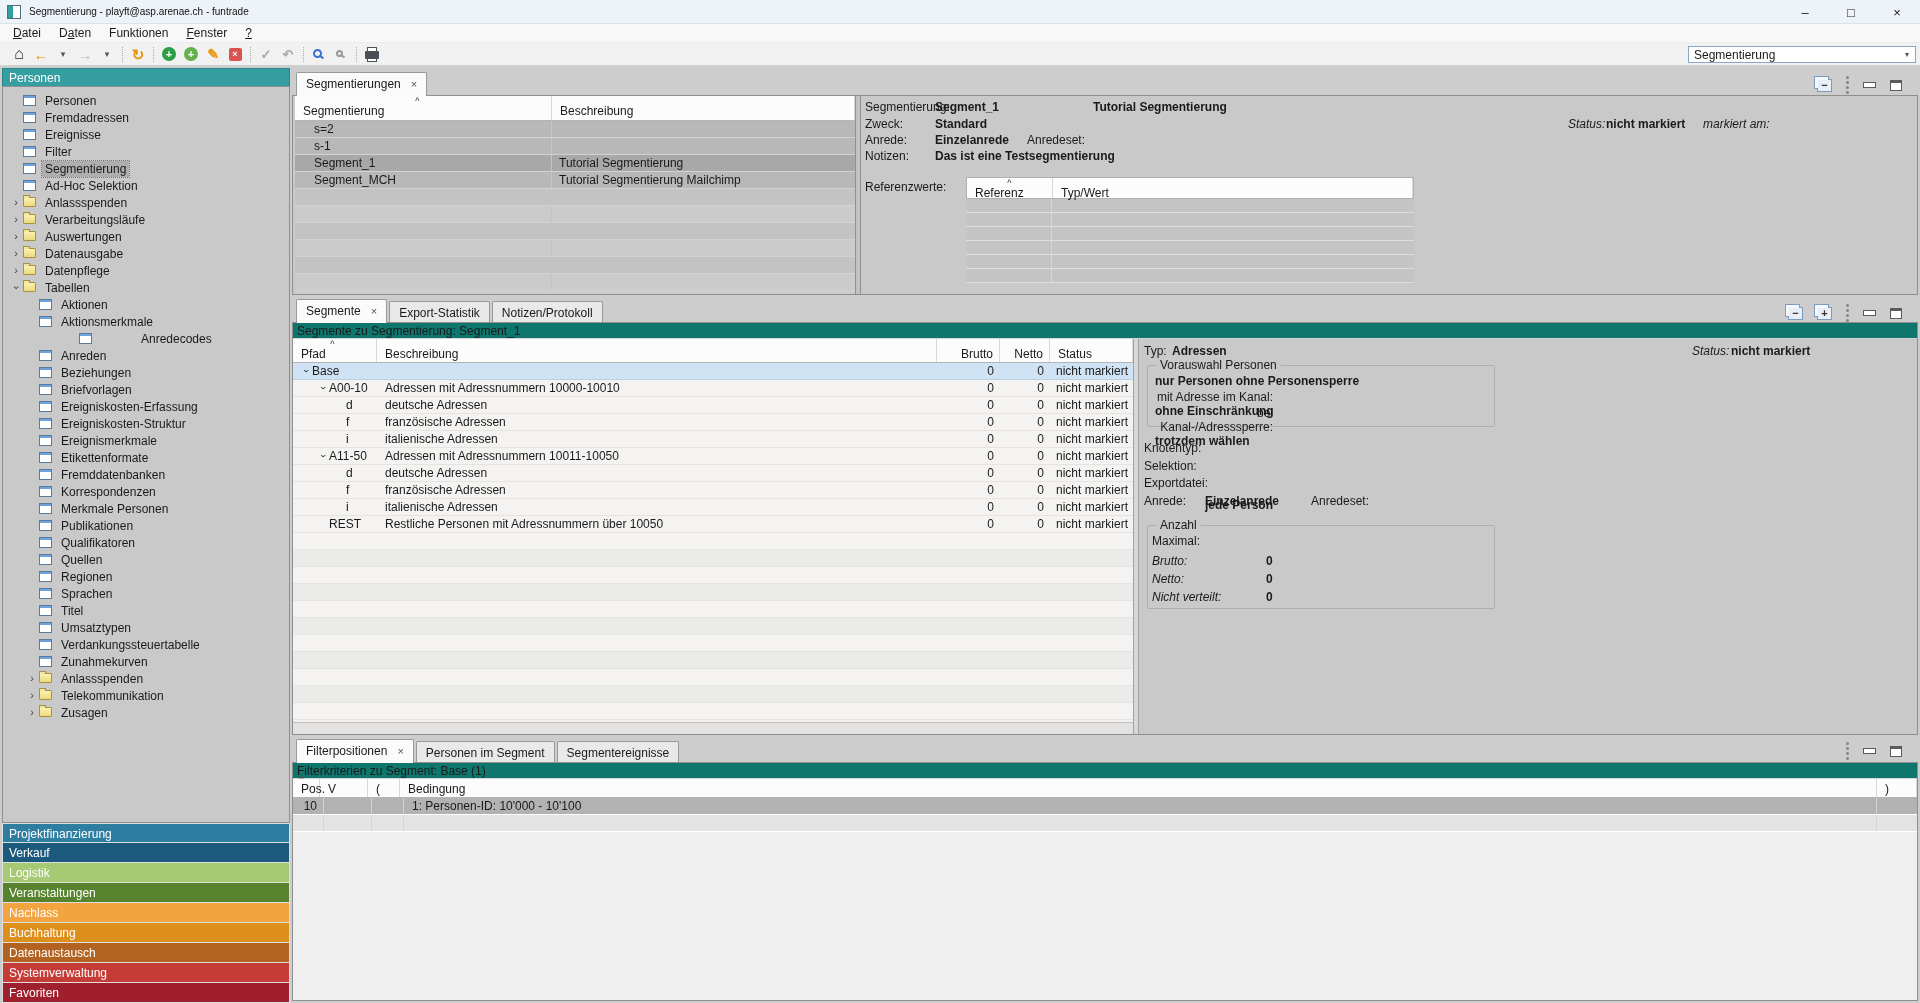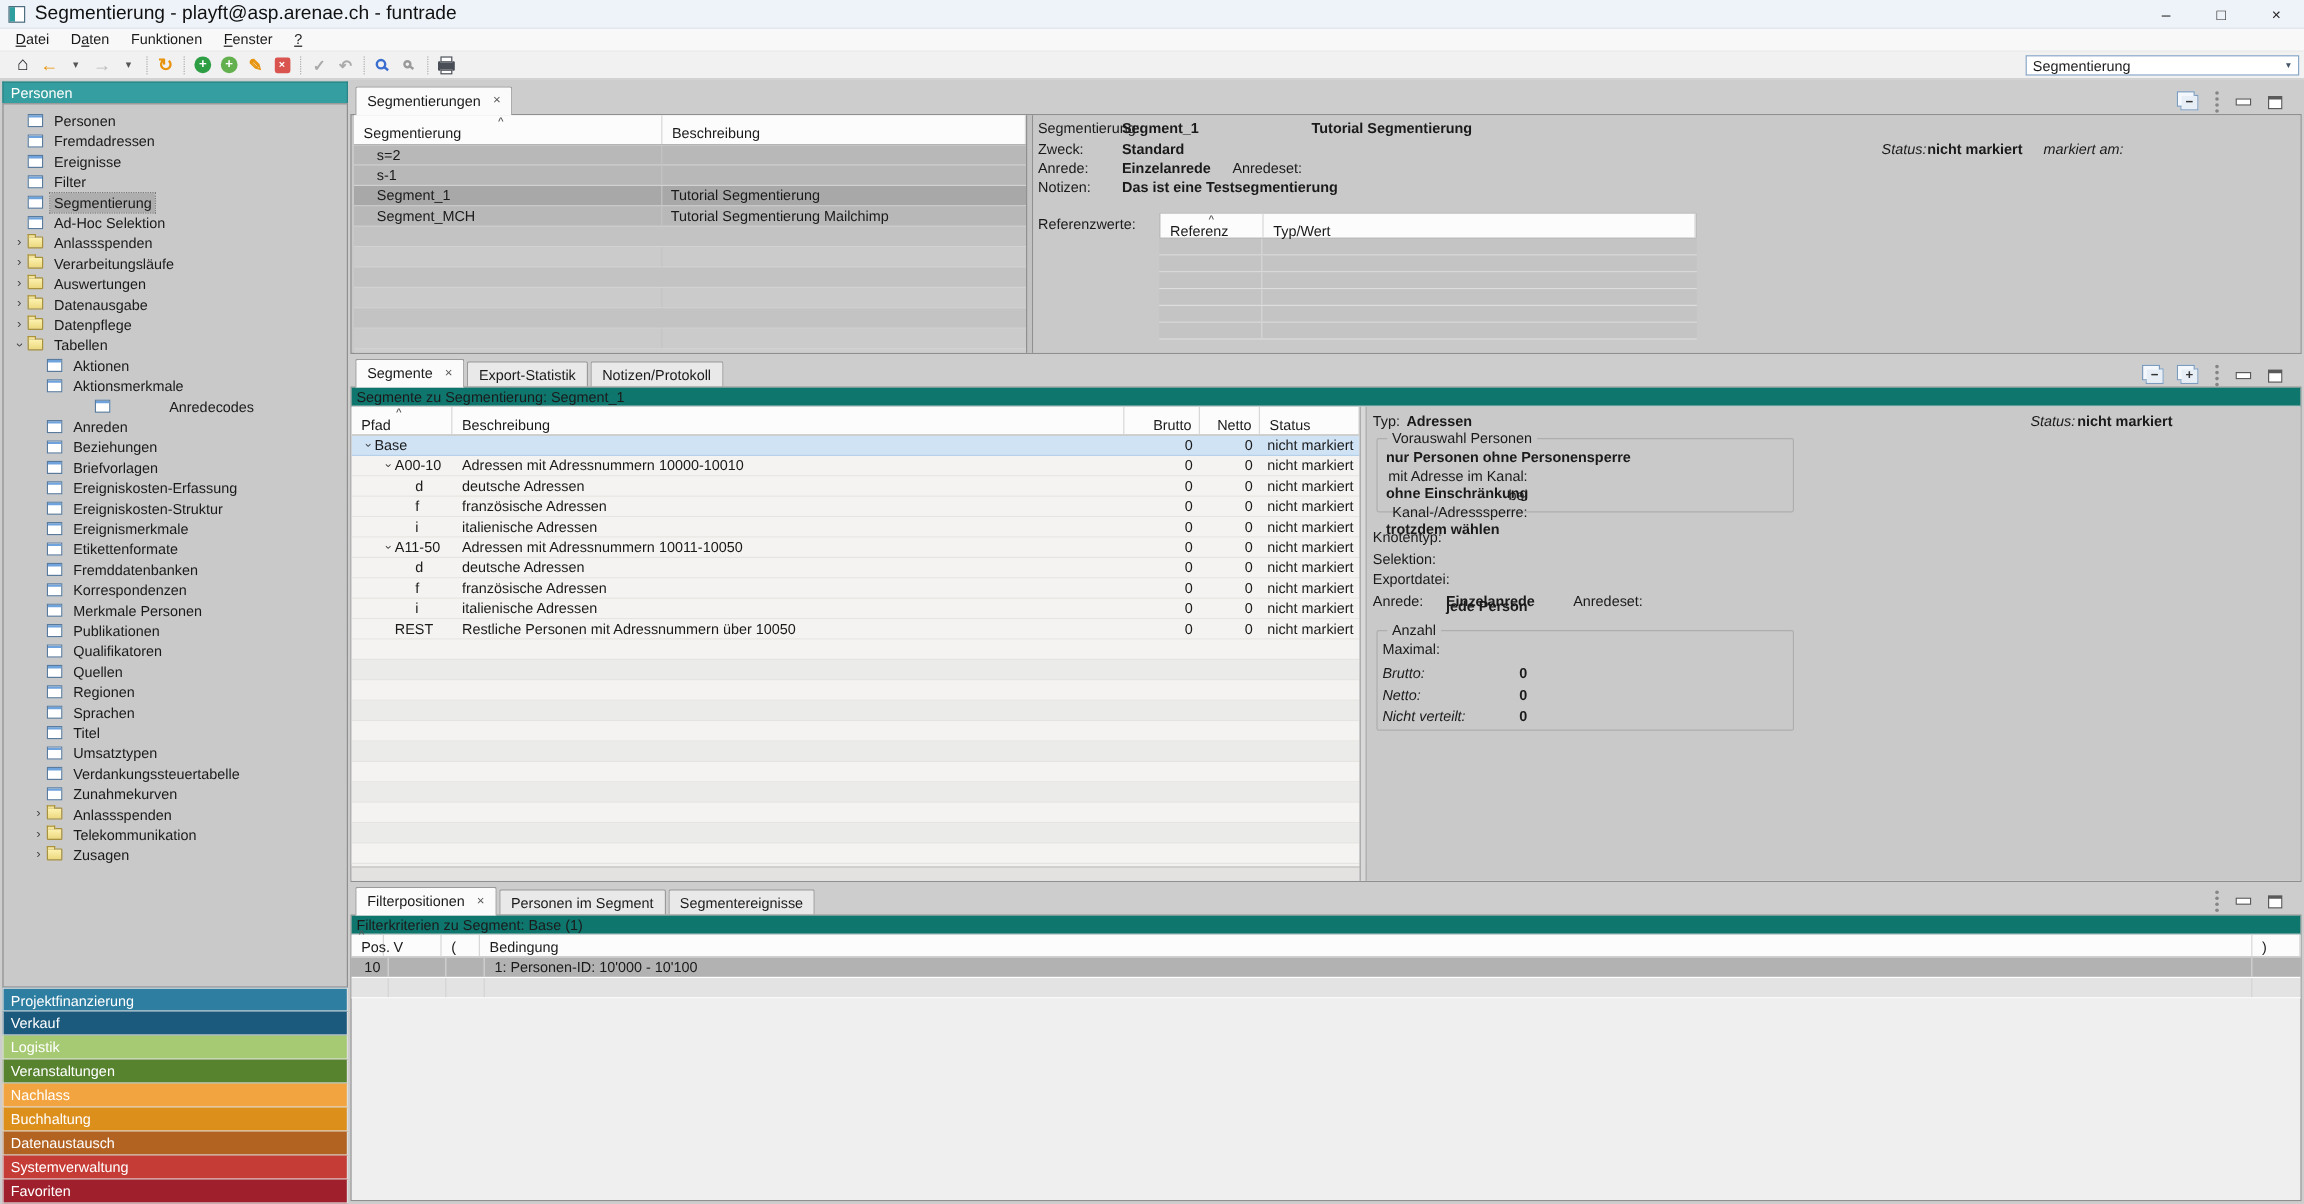--- a/index.html
+++ b/index.html
@@ -9,21 +9,21 @@
     font-family:"Liberation Sans", sans-serif; font-size:12px; color:#1a1a1a;
     background:#cdcdcd;
   }
   u { text-decoration:underline; }
 
   
   .titlebar { position:absolute; left:0; top:0; right:0; height:24px; background:#eef3f9;
     border-bottom:1px solid #dbe2ea; display:flex; align-items:center; padding-left:7px; }
   .app-icon { width:14px; height:14px; margin-right:8px; border:1px solid #4d6f80;
     background:linear-gradient(90deg,#2f9fa0 38%,#fff 38%); }
-  .title-text { font-size:16px; color:#111;text-align:right; }
+  .title-text { font-size:10px; color:#111;text-align:right; }
   .win-controls { position:absolute; right:0; top:0; height:24px; display:flex; }
   .wc { width:46px; height:24px; display:flex; align-items:center; justify-content:center;
     font-size:13px; color:#222; }
 
   
   .menubar { position:absolute; left:0; top:24px; right:0; height:19px; background:#f8f8f8;
     display:flex; align-items:center; padding-left:4px; border-bottom:1px solid #ececec; }
   .menu-item { padding:2px 9px; }
 
   

